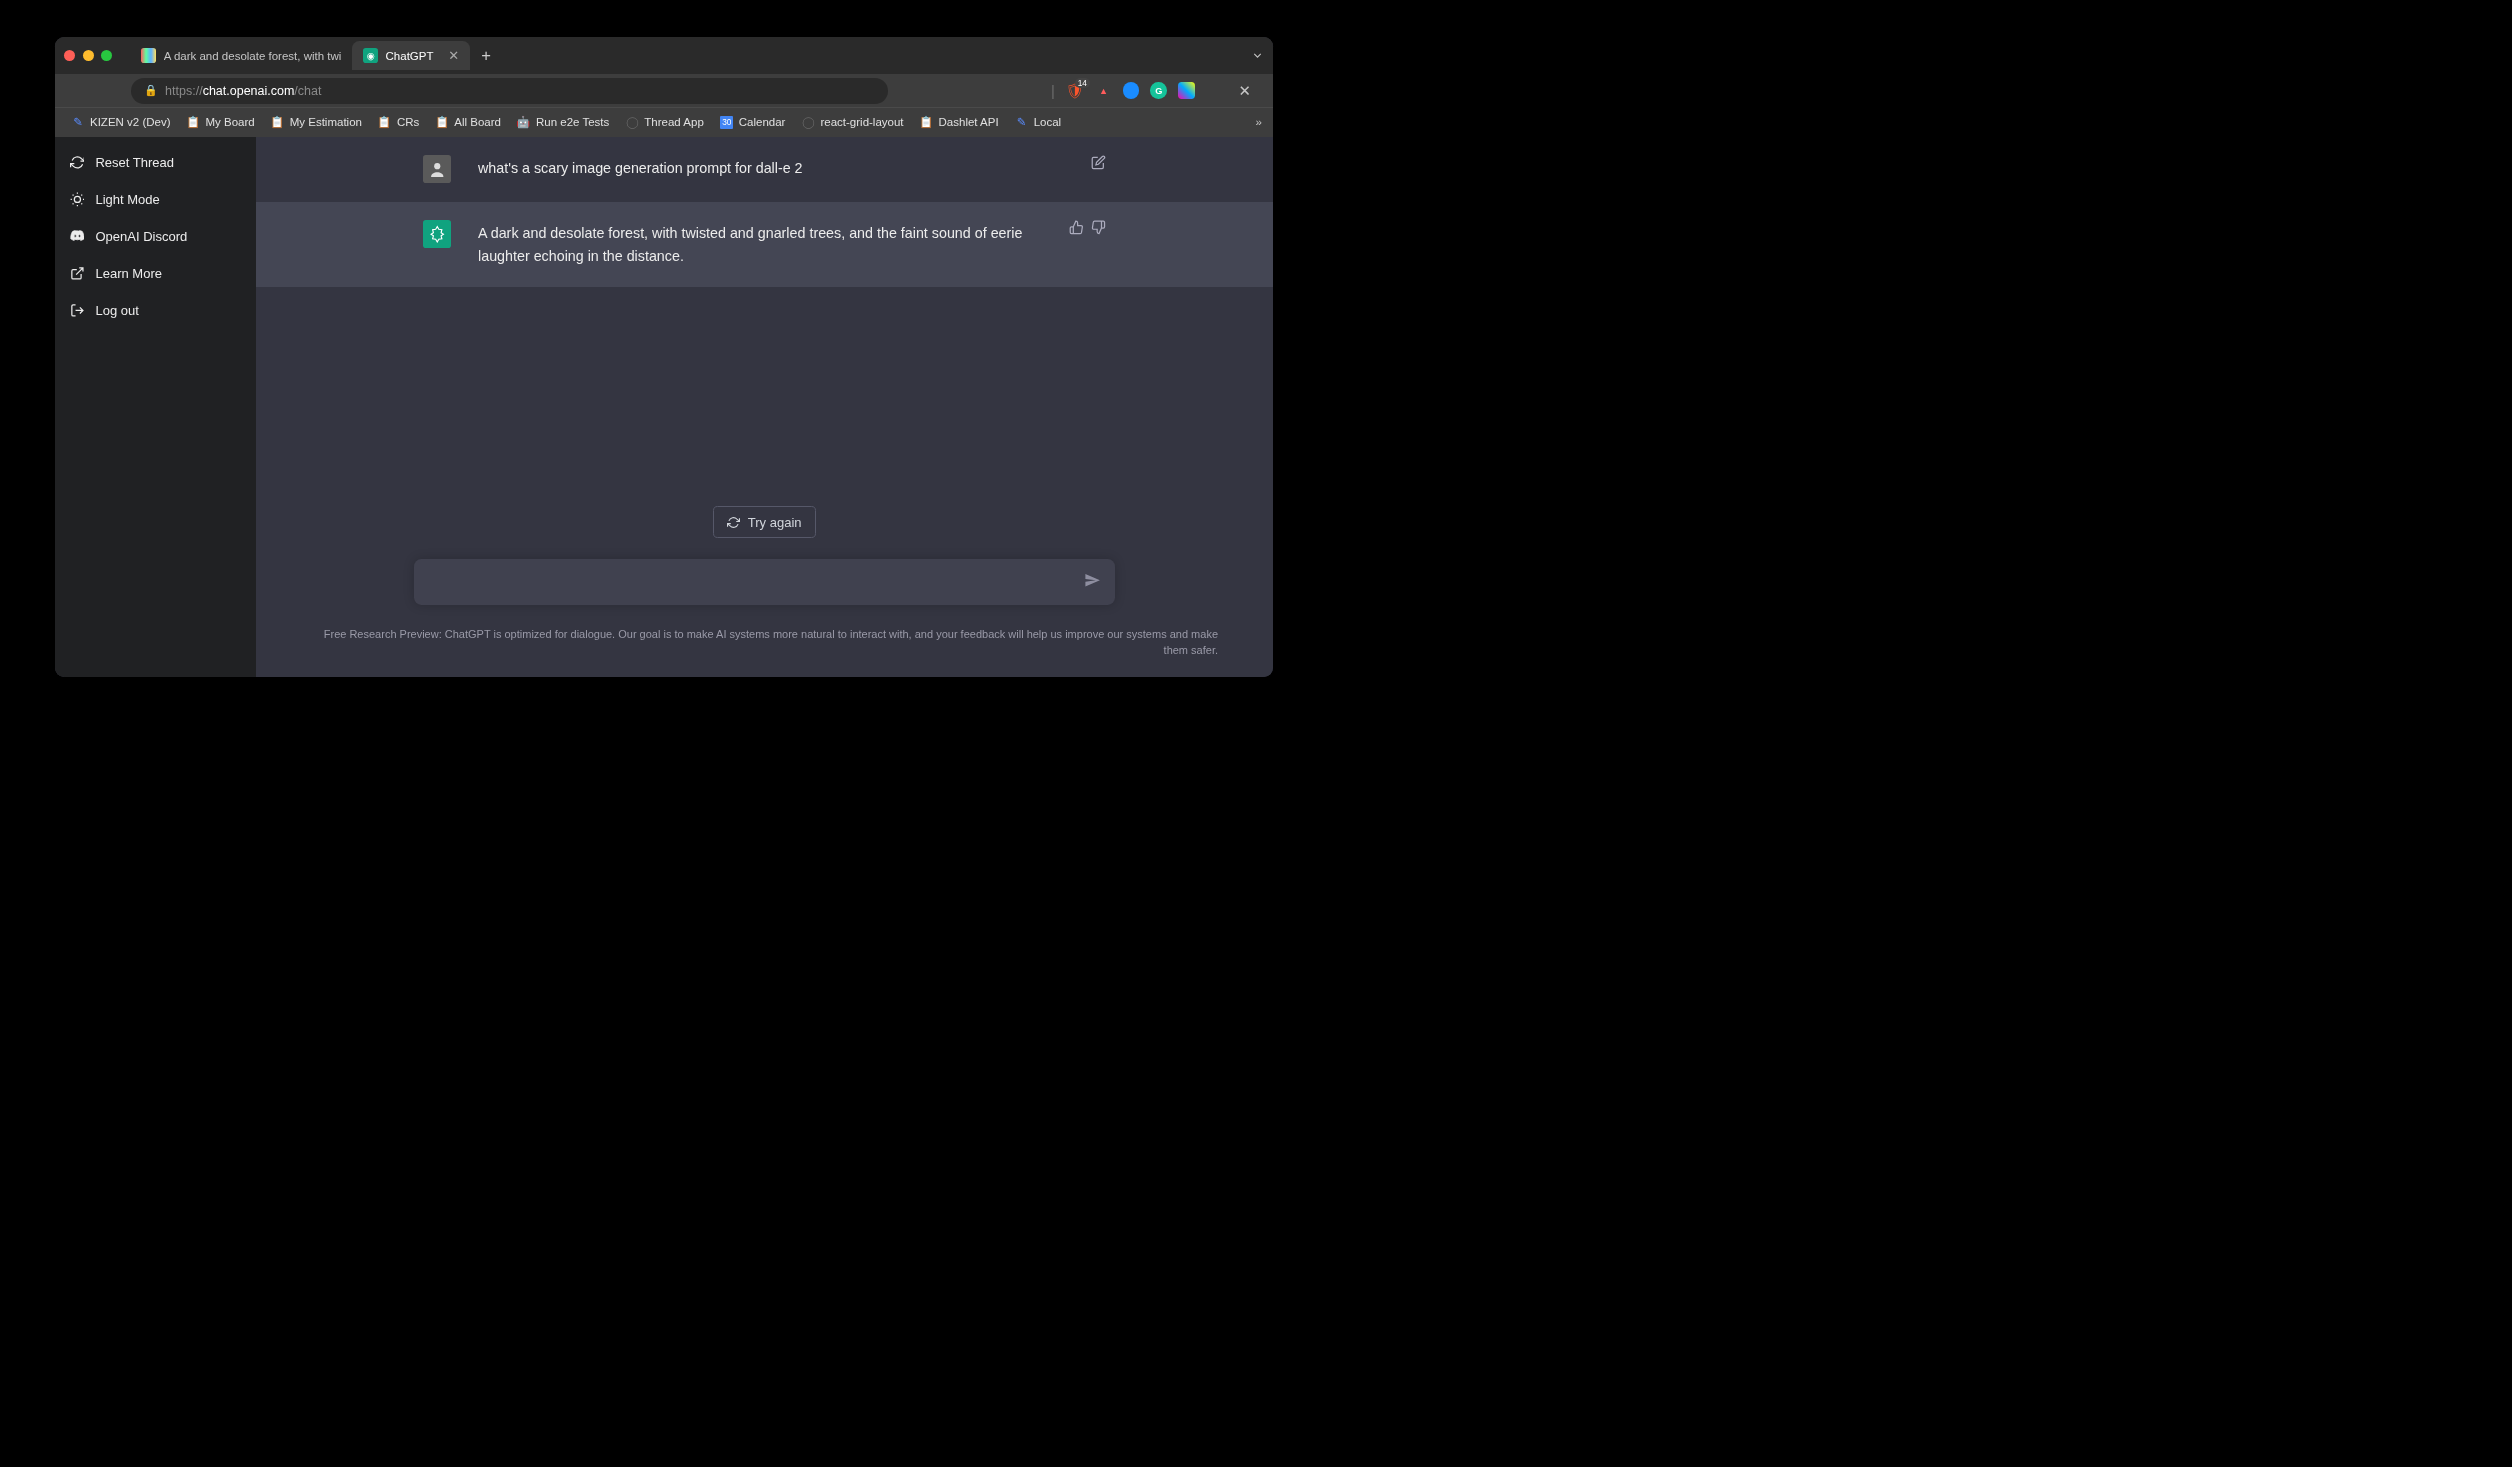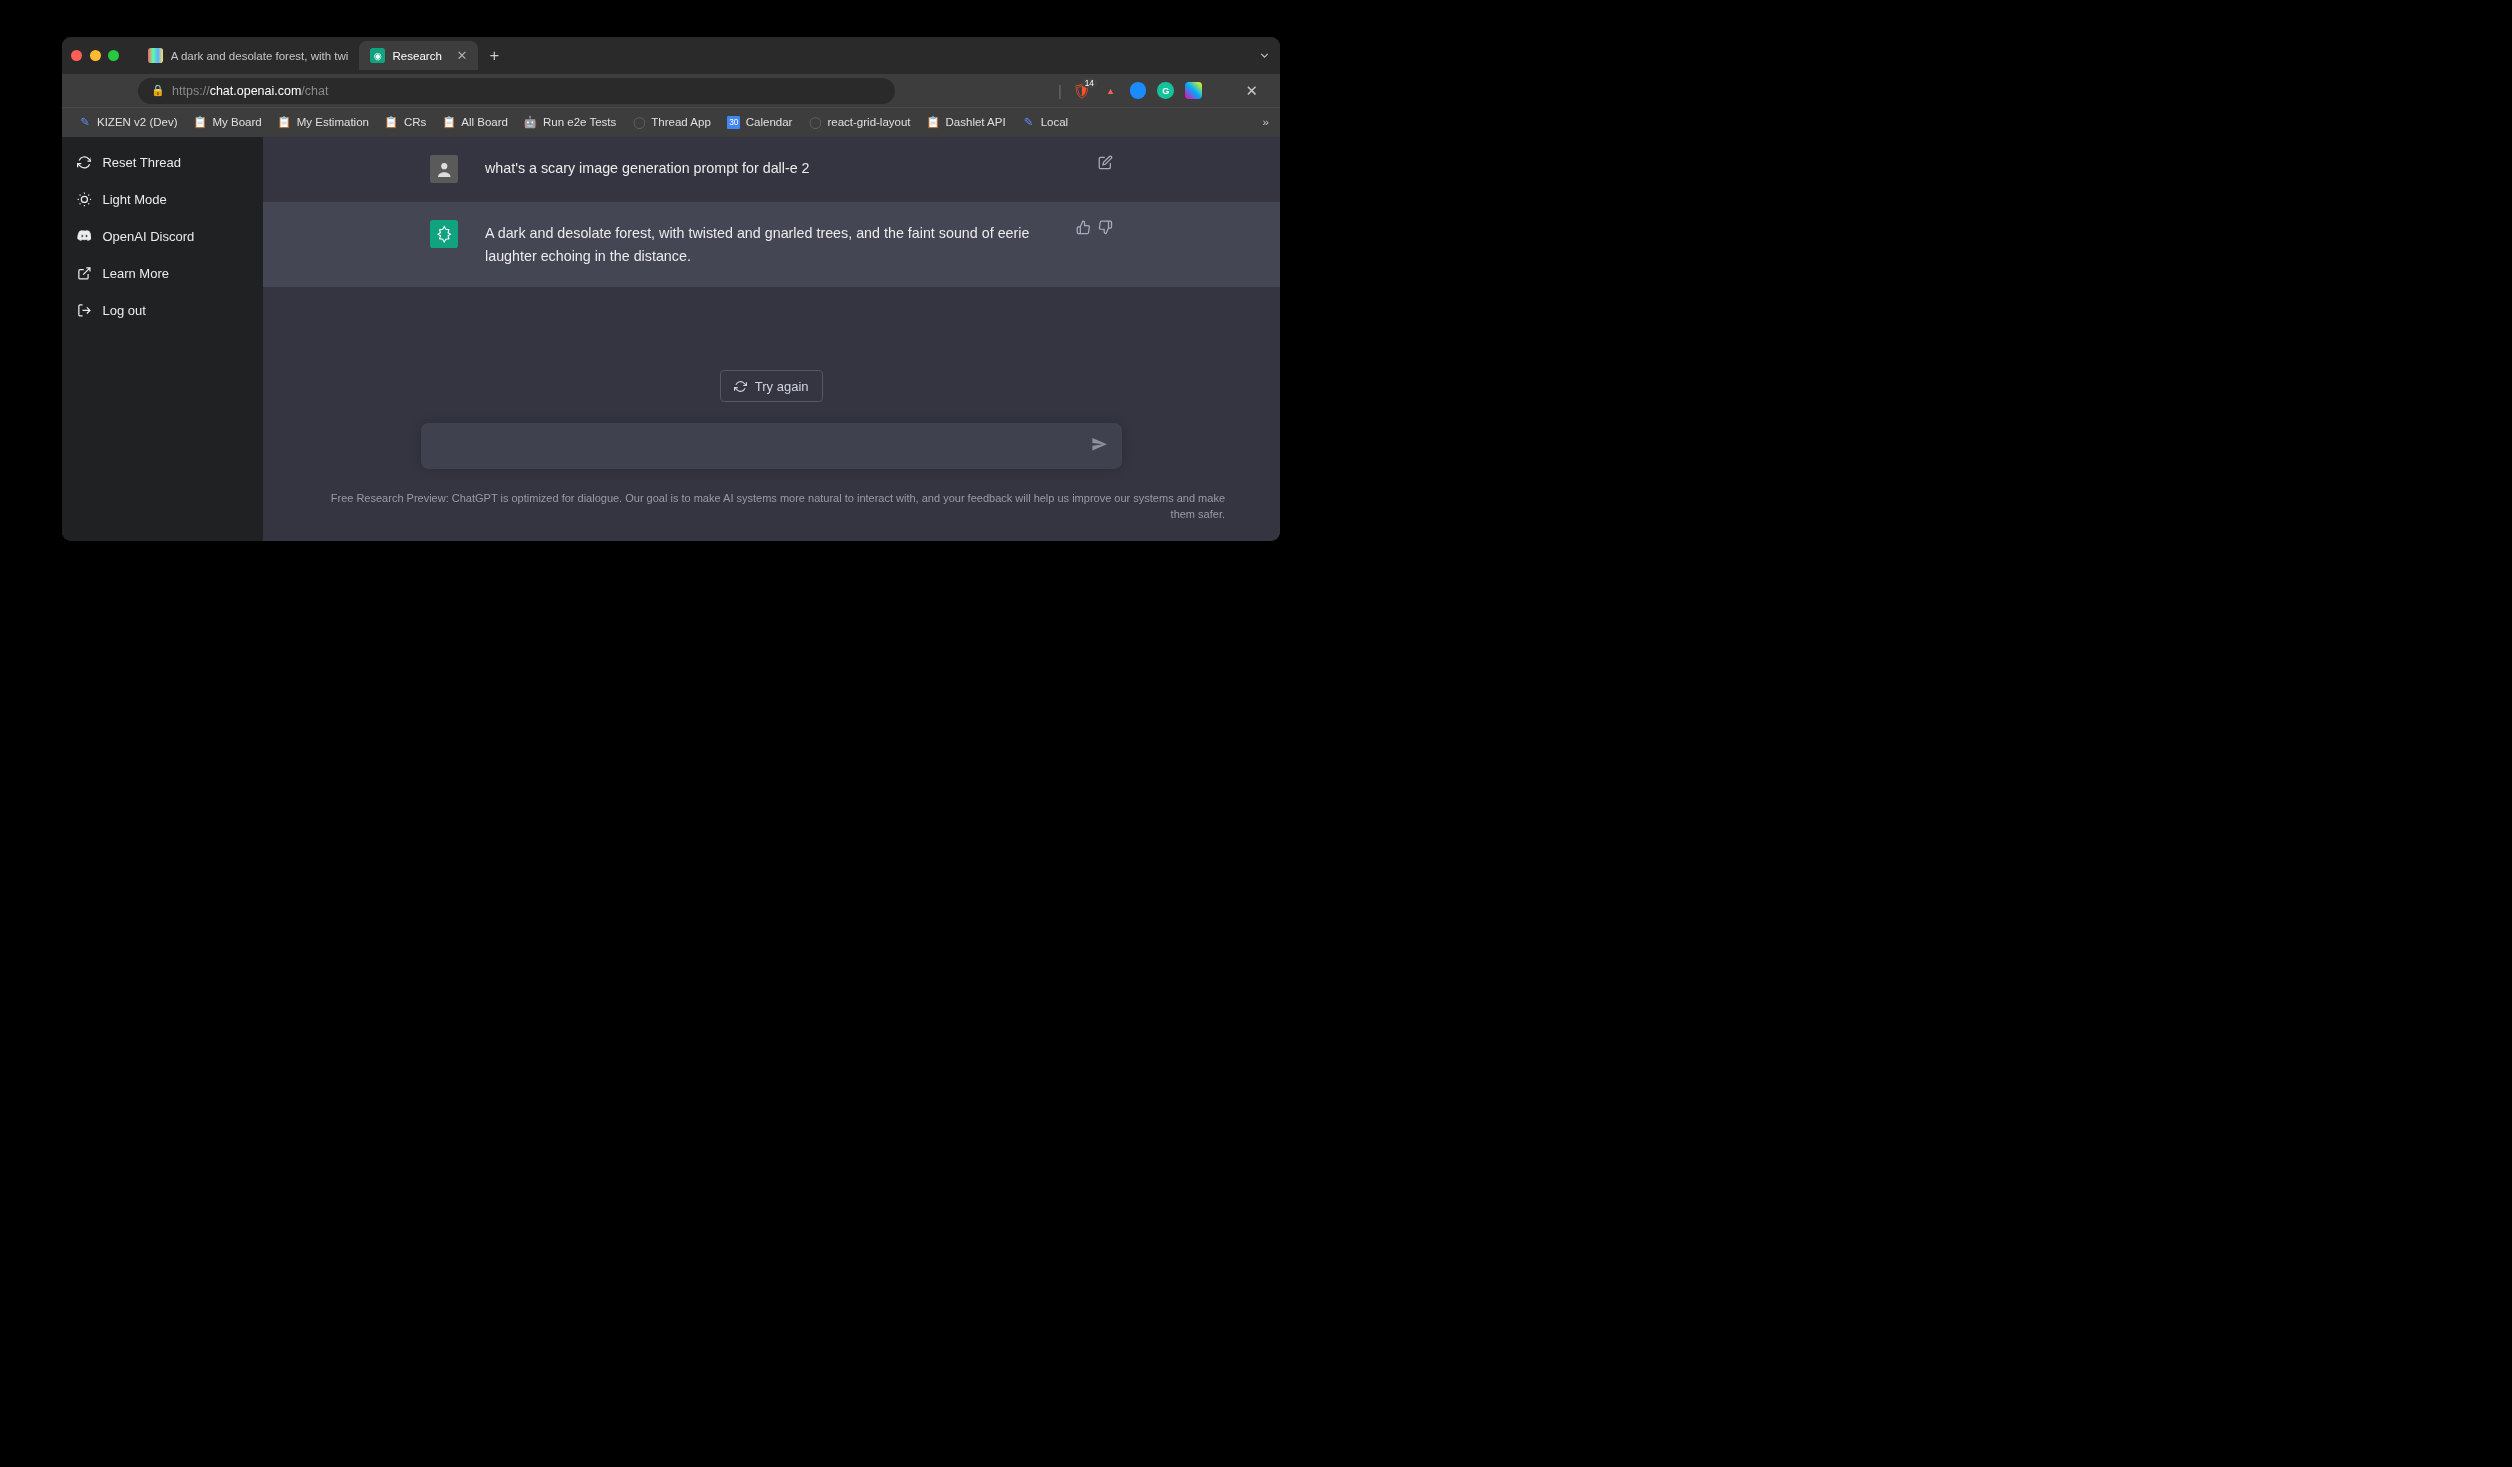--- a/index.html
+++ b/index.html
@@ -9,28 +9,27 @@
   width: 1327px;
   height: 749px;
   overflow: hidden;
   color: #ececec;
 }
 .window {
   position: absolute;
   left: 55px;
   top: 37px;
   width: 1218px;
-  height: 504px;
+  height: 640px;
   background: #343541;
   border-radius: 9.2px;
   overflow: hidden;
   display: flex;
   flex-direction: column;
   box-shadow: 0 9.2px 37px rgba(0,0,0,0.5);
-  margin-left: 7px;
 }
 
 .tabbar {
   height: 37px;
   background: #2a2a2a;
   display: flex;
   align-items: center;
   padding-left: 9.2px;
 }
 .traffic {
@@ -239,21 +238,21 @@
       <div class="tl red"></div>
       <div class="tl yellow"></div>
       <div class="tl green"></div>
     </div>
     <div class="tab">
       <div class="favicon" style="background:linear-gradient(90deg,#ff5e5e,#5effa1,#5eb0ff,#ffdf5e);"></div>
       <span class="title">A dark and desolate forest, with twi</span>
     </div>
     <div class="tab active">
       <div class="favicon" style="background:#10a37f;color:#fff;font-size:9.2px;">◉</div>
-      <span class="title">Research</span>
+      <span class="title">ChatGPT</span>
       <span class="close">✕</span>
     </div>
     <div class="newtab">+</div>
     <div class="tabbar-spacer"></div>
     <div class="nav-icon" style="margin-right:9.2px;">
       <svg viewBox="0 0 24 24" fill="none" stroke="currentColor" stroke-width="2">
           <path d="M6 9l6 6 6-6"></path>
         </svg>
     </div>
   </div>

